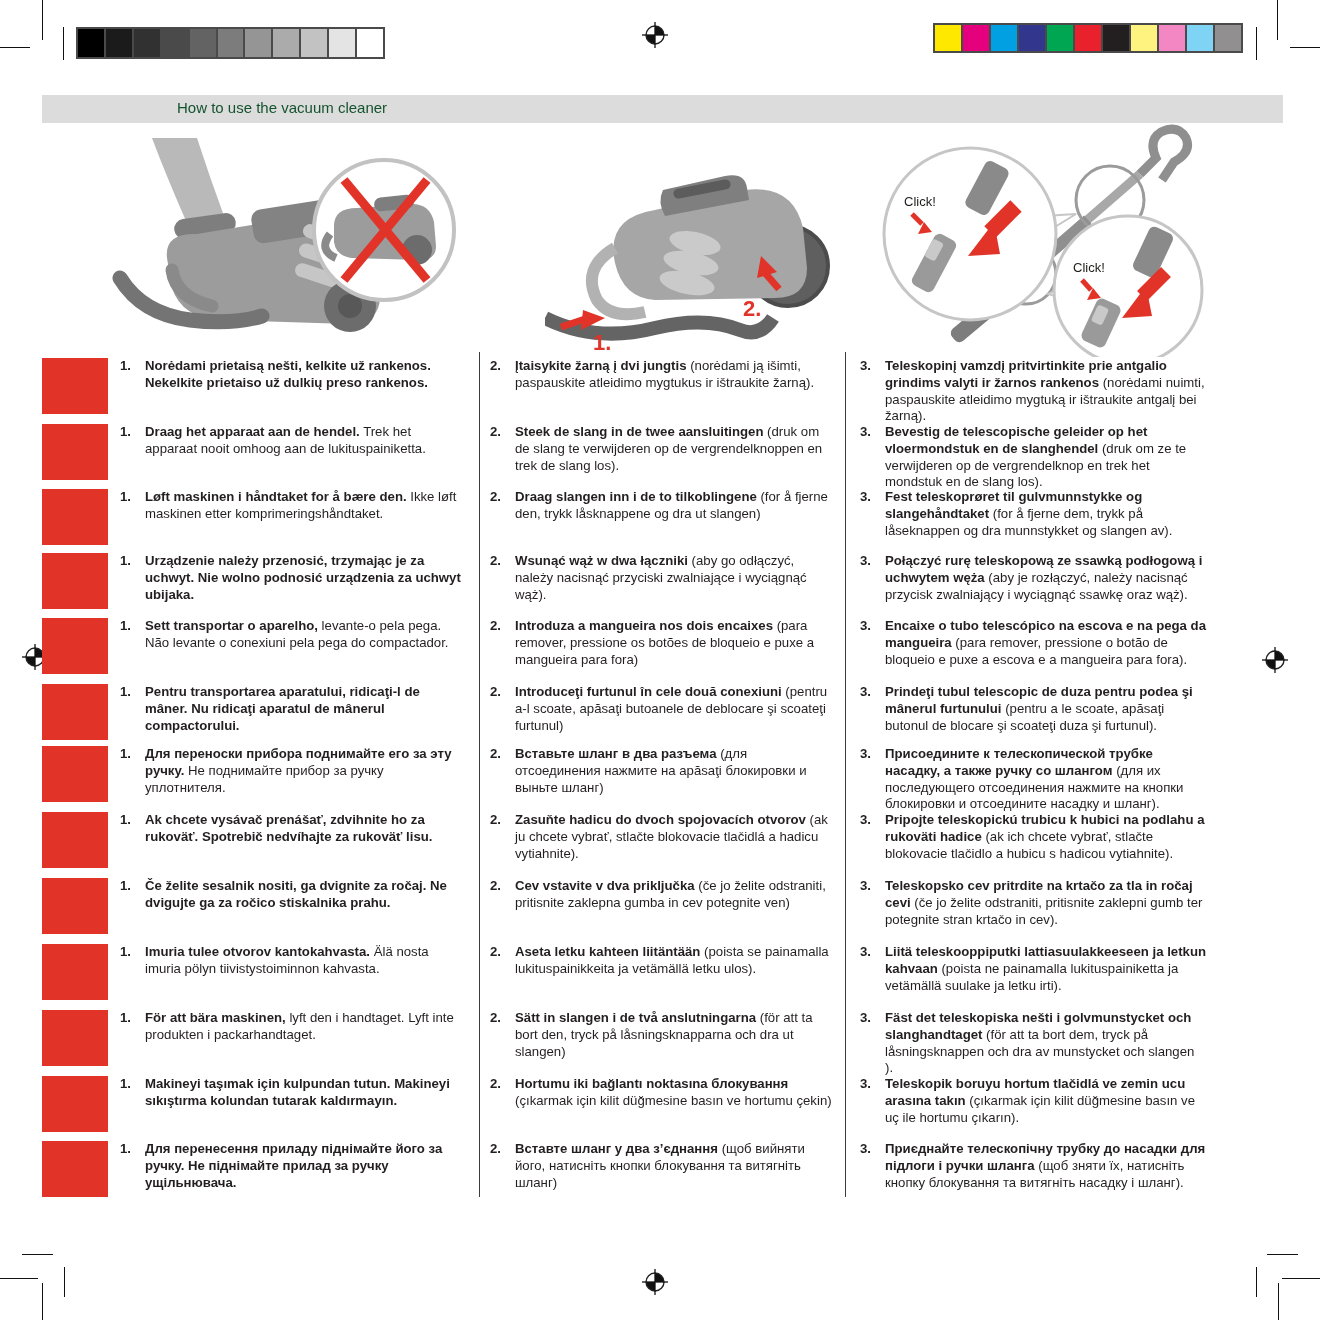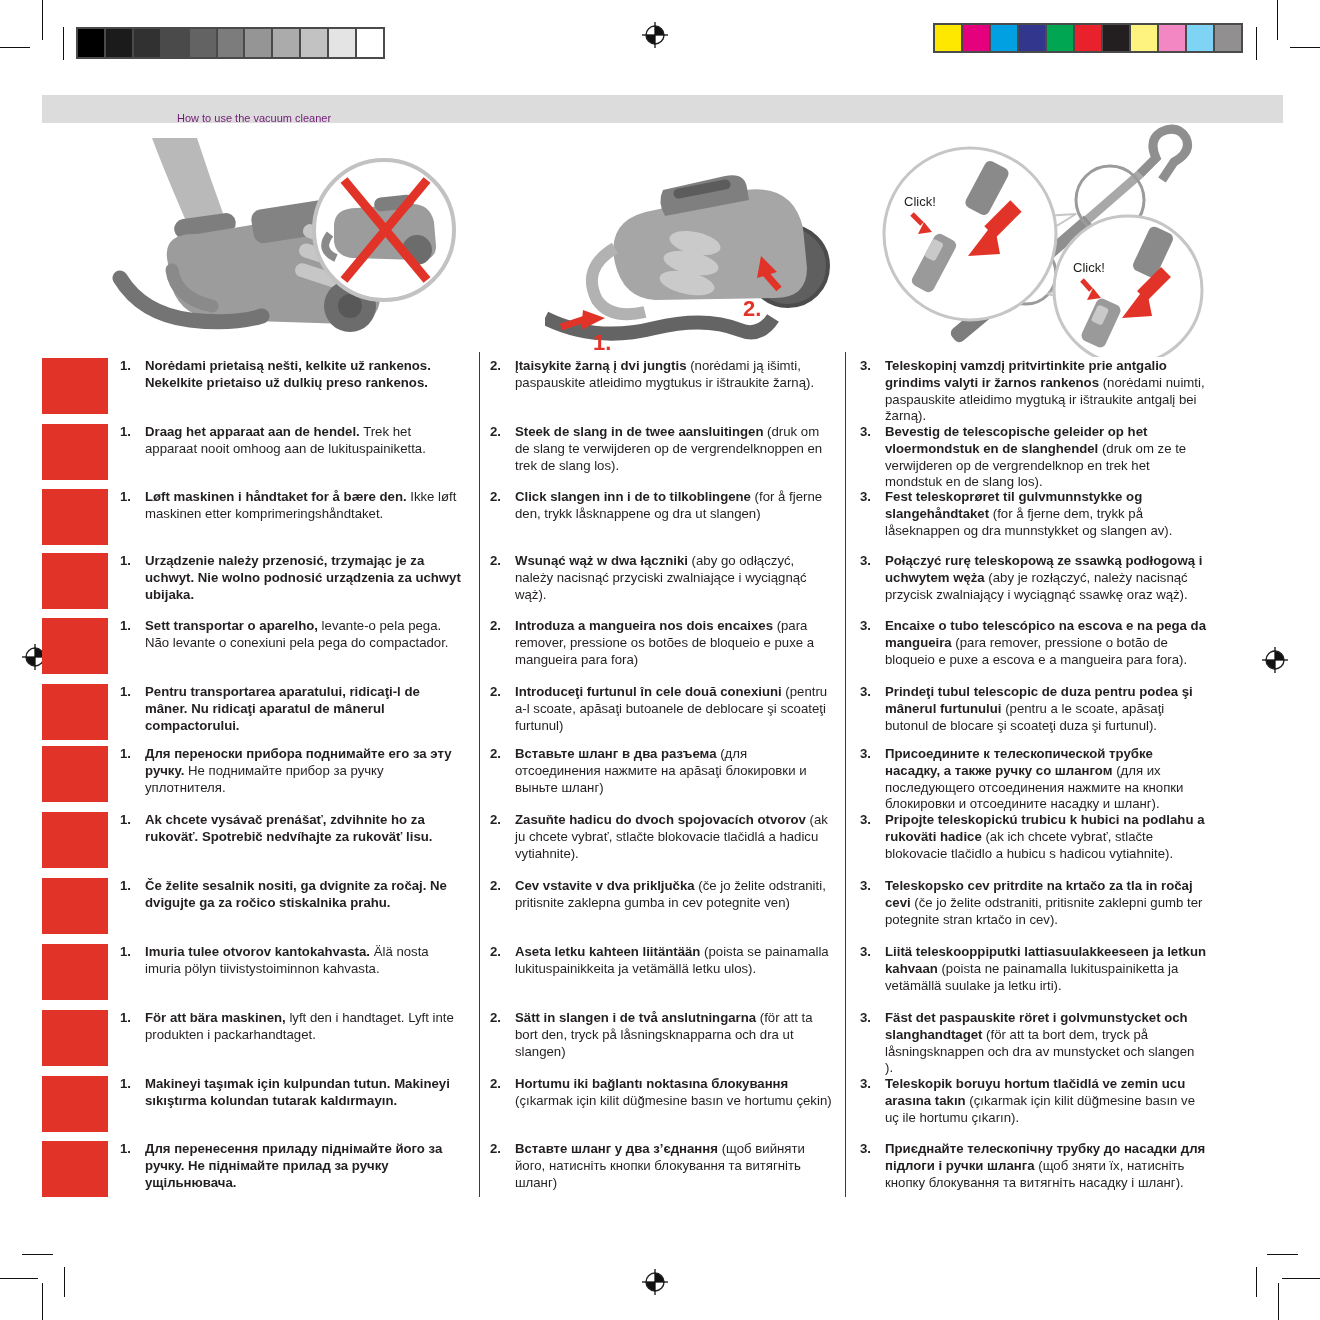--- a/index.html
+++ b/index.html
@@ -10,21 +10,21 @@
   .crop{position:absolute;background:#111;}
   .regmark{position:absolute;}
   
   .calbar{position:absolute;display:flex;border:2px solid #4a4a4a;box-sizing:border-box;}
   .calbar .cell{flex:1;border-right:2px solid #4a4a4a;}
   .calbar .cell:last-child{border-right:none;}
   #graybar{left:76px;top:27px;width:309px;height:32px;}
   #colorbar{left:933px;top:23px;width:310px;height:30px;}
   
   #header-bar{left:42px;top:95px;width:1241px;height:28px;background:#dcdcdd;}
-  #header-title{left:177px;top:99px;font-size:11px;color:#701a75;margin-top:13px;}
+  #header-title{left:177px;top:99px;font-size:15px;color:#14532d;}
   
   .fig{position:absolute;}
   .figlabel{font-weight:700;font-size:22px;fill:#e23328;font-family:"Liberation Sans",sans-serif;}
   .clicktext{font-size:13px;fill:#1d1d1b;font-family:"Liberation Sans",sans-serif;}
   
   .divider{position:absolute;width:1px;background:#3c3c3c;top:352px;height:845px;}
   #divider-1{left:479px;} #divider-2{left:845px;}
   
   .sq{position:absolute;left:42px;width:66px;height:56px;background:#e23328;}
   
@@ -278,21 +278,21 @@
   <div class="item r0">
       <span class="num">2.</span>
       <span class="txt"><b>Įtaisykite žarną į dvi jungtis</b><span> (norėdami ją išimti, paspauskite atleidimo mygtukus ir ištraukite žarną).</span></span>
     </div>
   <div class="item r1">
       <span class="num">2.</span>
       <span class="txt"><b>Steek de slang in de twee aansluitingen</b><span> (druk om de slang te verwijderen op de vergrendelknoppen en trek de slang los).</span></span>
     </div>
   <div class="item r2">
       <span class="num">2.</span>
-      <span class="txt"><b>Click slangen inn i de to tilkoblingene</b><span> (for å fjerne den, trykk låsknappene og dra ut slangen)</span></span>
+      <span class="txt"><b>Draag slangen inn i de to tilkoblingene</b><span> (for å fjerne den, trykk låsknappene og dra ut slangen)</span></span>
     </div>
   <div class="item r3">
       <span class="num">2.</span>
       <span class="txt"><b>Wsunąć wąż w dwa łączniki</b><span> (aby go odłączyć, należy nacisnąć przyciski zwalniające i wyciągnąć wąż).</span></span>
     </div>
   <div class="item r4">
       <span class="num">2.</span>
       <span class="txt"><b>Introduza a mangueira nos dois encaixes</b><span> (para remover, pressione os botões de bloqueio e puxe a mangueira para fora)</span></span>
     </div>
   <div class="item r5">
@@ -365,21 +365,21 @@
   <div class="item r8">
       <span class="num">3.</span>
       <span class="txt"><b>Teleskopsko cev pritrdite na krtačo za tla in ročaj cevi</b><span> (če jo želite odstraniti, pritisnite zaklepni gumb ter potegnite stran krtačo in cev).</span></span>
     </div>
   <div class="item r9">
       <span class="num">3.</span>
       <span class="txt"><b>Liitä teleskooppiputki lattiasuulakkeeseen ja letkun kahvaan</b><span> (poista ne painamalla lukituspainiketta ja vetämällä suulake ja letku irti).</span></span>
     </div>
   <div class="item r10">
       <span class="num">3.</span>
-      <span class="txt"><b>Fäst det paspauskite röret i golvmunstycket och slanghandtaget</b><span> (för att ta bort dem, tryck på låsningsknappen och dra av munstycket och slangen ).</span></span>
+      <span class="txt"><b>Fäst det teleskopiska nešti i golvmunstycket och slanghandtaget</b><span> (för att ta bort dem, tryck på låsningsknappen och dra av munstycket och slangen ).</span></span>
     </div>
   <div class="item r11">
       <span class="num">3.</span>
       <span class="txt"><b>Teleskopik boruyu hortum tlačidlá ve zemin ucu arasına takın</b><span> (çıkarmak için kilit düğmesine basın ve uç ile hortumu çıkarın).</span></span>
     </div>
   <div class="item r12">
       <span class="num">3.</span>
       <span class="txt"><b>Приєднайте телескопічну трубку до насадки для підлоги і ручки шланга</b><span> (щоб зняти їх, натисніть кнопку блокування та витягніть насадку і шланг).</span></span>
     </div>
 </div>

